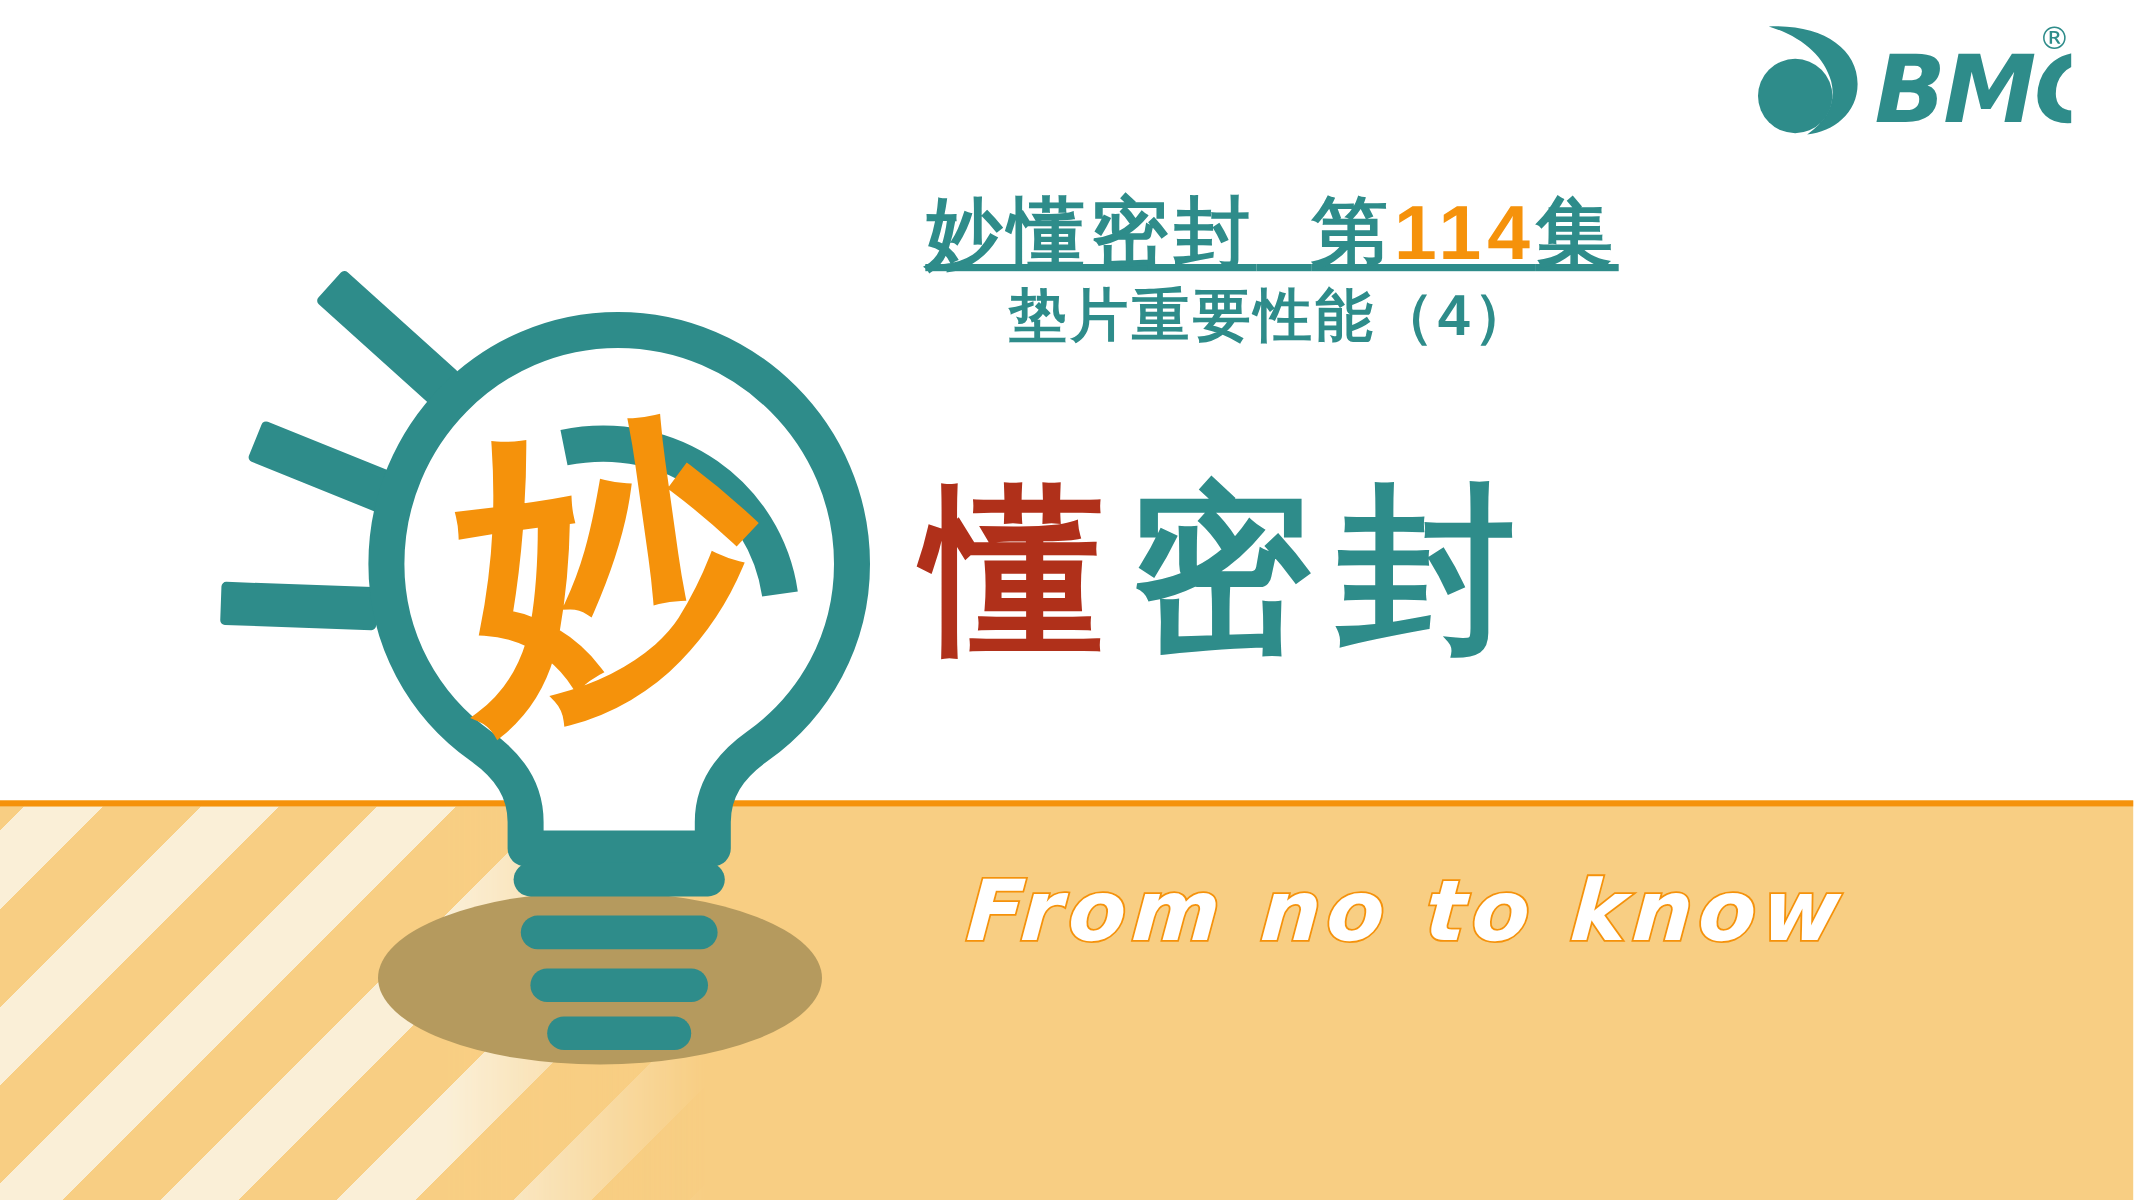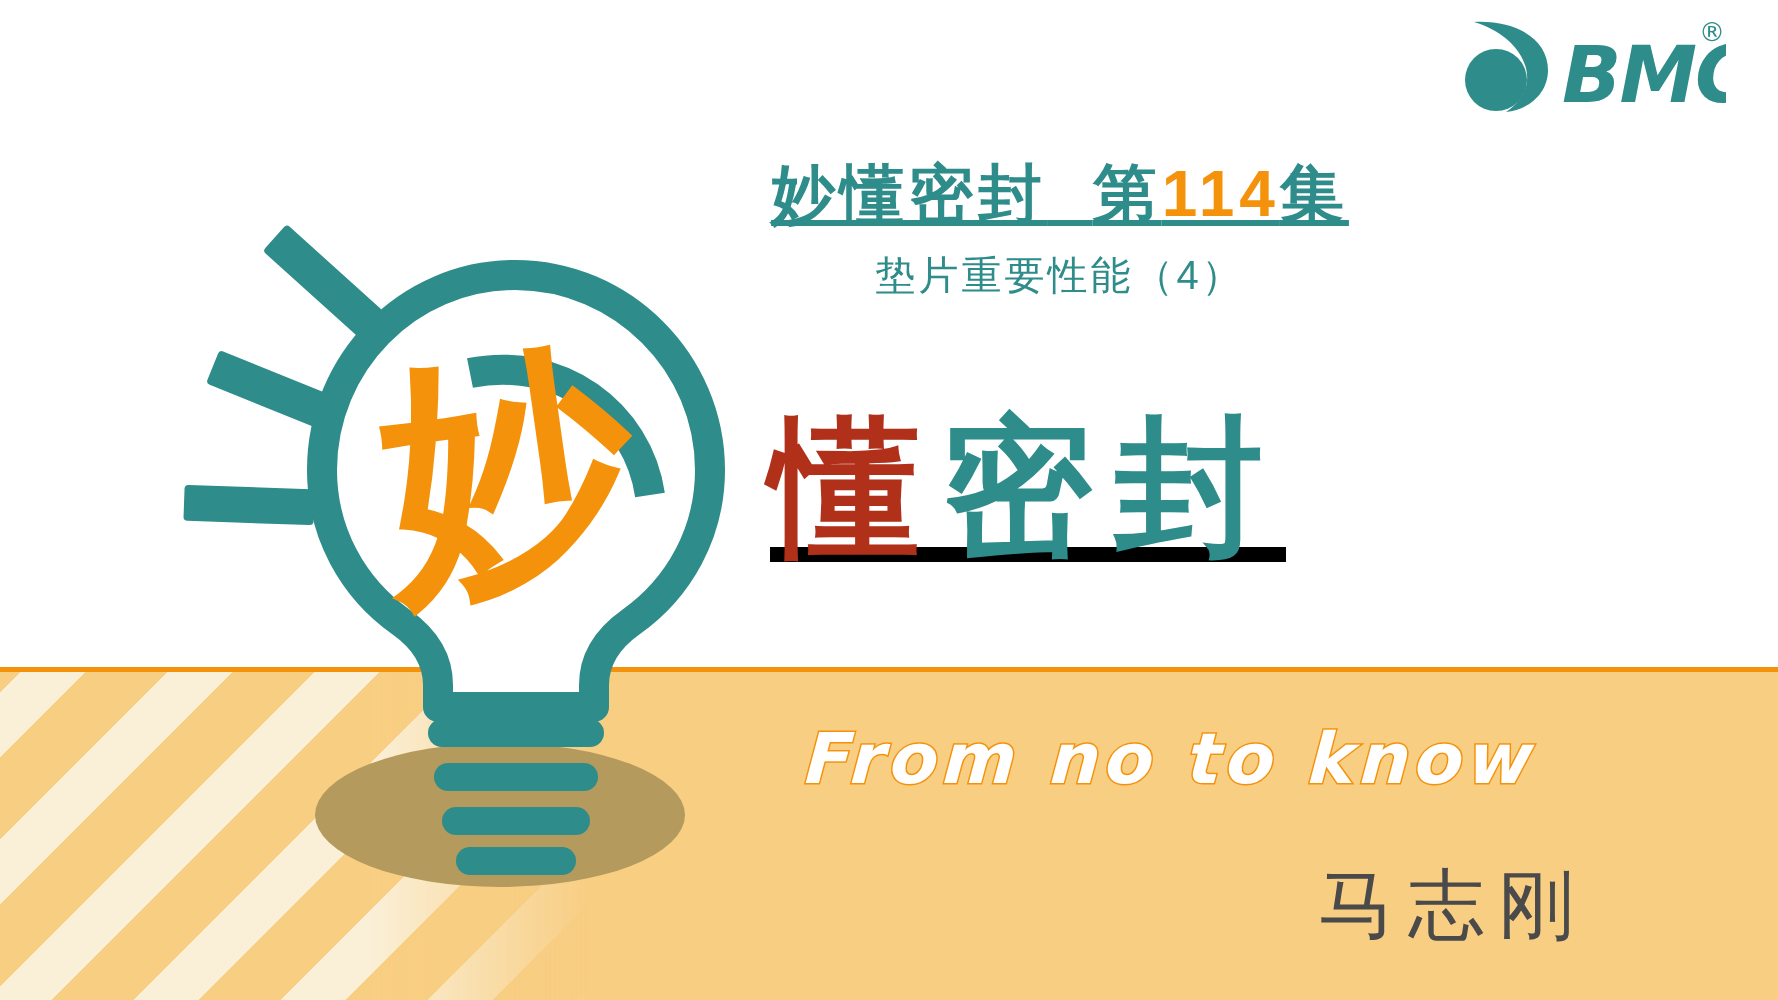--- a/index.html
+++ b/index.html
@@ -58,39 +58,38 @@
   .heading .line1{
     font-size:64px;
     font-weight:bold;
     color:#2E8C8A;
     letter-spacing:5px;
     white-space:nowrap;
     text-decoration:underline;
   }
   .heading .line1 .num{color:#F5920B;}
   .heading .line2{
-    font-size:40px;
-    font-weight:normal;
+    font-size:48px;
+    font-weight:bold;
     color:#2E8C8A;
     letter-spacing:3px;
     white-space:nowrap;
-    margin-top:22px;
+    margin-top:6px;
   }
 
   
   .wordmark{
     position:absolute;
     left:770px;
-    top:412px;
+    top:400px;
     font-size:150px;
     font-weight:bold;
     letter-spacing:22px;
     white-space:nowrap;
     line-height:1;
-    text-decoration:underline;
   }
   .wordmark .ch-red{color:#B0301A;}
   .wordmark .ch-teal{color:#2E8C8A;}
 
   
   .tagline{
     position:absolute;
     left:806px;
     top:718px;
     font-size:70px;
@@ -184,15 +183,14 @@
 
   <div class="heading">
     <div class="line1"><span>妙懂密封</span>&nbsp;&nbsp;<span>第</span><span class="num">114</span><span>集</span></div>
     <div class="line2">垫片重要性能（4）</div>
   </div>
 
   <div class="wordmark"><span class="ch-red">懂</span><span class="ch-teal">密</span><span class="ch-teal">封</span></div>
 
   <div class="tagline">From no to know</div>
 
-  <div class="author">马志刚</div>
 
 </div>
 
 </body></html>

